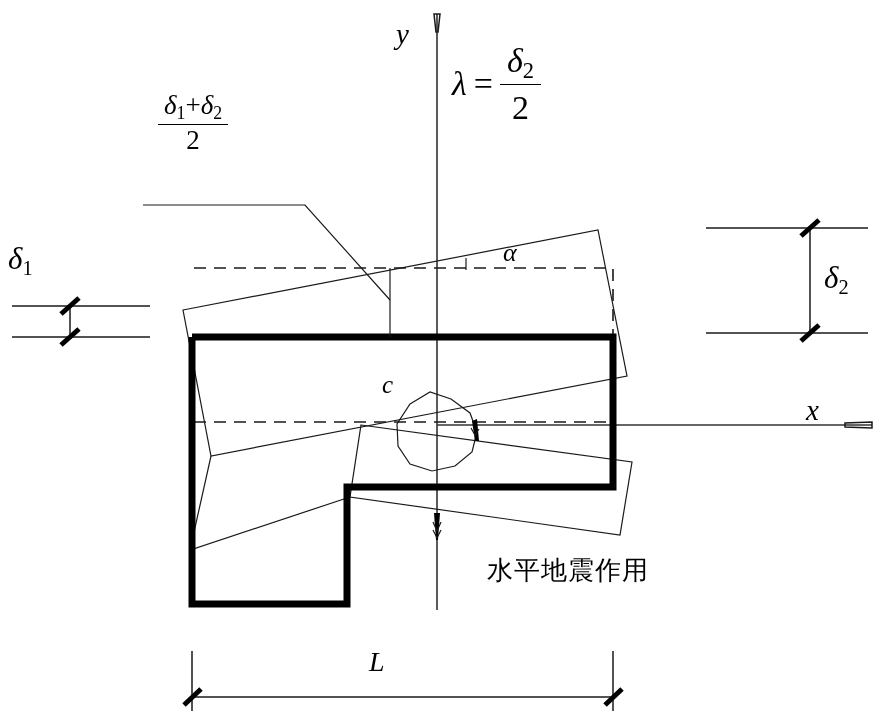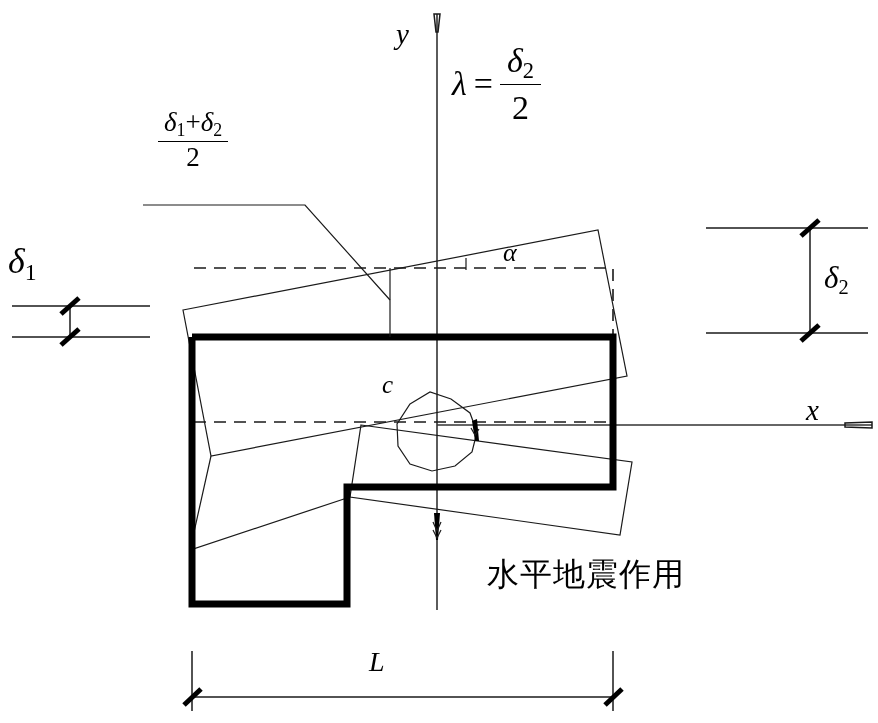--- a/index.html
+++ b/index.html
@@ -65,29 +65,29 @@
     vertical-align: -0.28em;
     font-style: normal;
   }
   .eqrow {
     display: flex;
     align-items: center;
     gap: 7px;
   }
   #label-lambda-formula { font-size: 34px; }
   #label-avg-delta      { font-size: 27px; }
-  #label-delta1         { font-size: 36px; }
+  #label-delta1         { font-size: 31px; }
   #label-delta2         { font-size: 31px; }
   #label-y-axis         { font-size: 29px; }
   #label-x-axis         { font-size: 29px; }
   #label-alpha          { font-size: 26px; }
   #label-c              { font-size: 25px; }
   #label-L              { font-size: 28px; }
   #label-seismic {
-    font-size: 32px;
+    font-size: 26px;
     font-family: Liberation Serif, serif;
     letter-spacing: 1px;
   }
 </style>
 </head>
 <body>
 
 <div id="diagram-root">
 
   <svg class="canvas" viewBox="0 0 878 723">
@@ -154,21 +154,21 @@
         </span>
         <span class="den">
           <span class="frac">
             <span class="den math-u">2</span>
           </span>
         </span>
       </span>
     </div>
   </div>
 
-  <div class="lbl" id="label-avg-delta" style="left:158px; top:109px;">
+  <div class="lbl" id="label-avg-delta" style="left:158px; top:92px;">
     <span class="frac">
       <span class="num">
         <span class="math-i">δ</span><span class="sub">1</span><span class="math-u">+</span><span class="math-i">δ</span><span class="sub">2</span>
       </span>
       <span class="den math-u">2</span>
     </span>
   </div>
 
   <div class="lbl" id="label-delta1" style="left:8px; top:243px;">
     <span class="math-i">δ</span><span class="sub">1</span>

